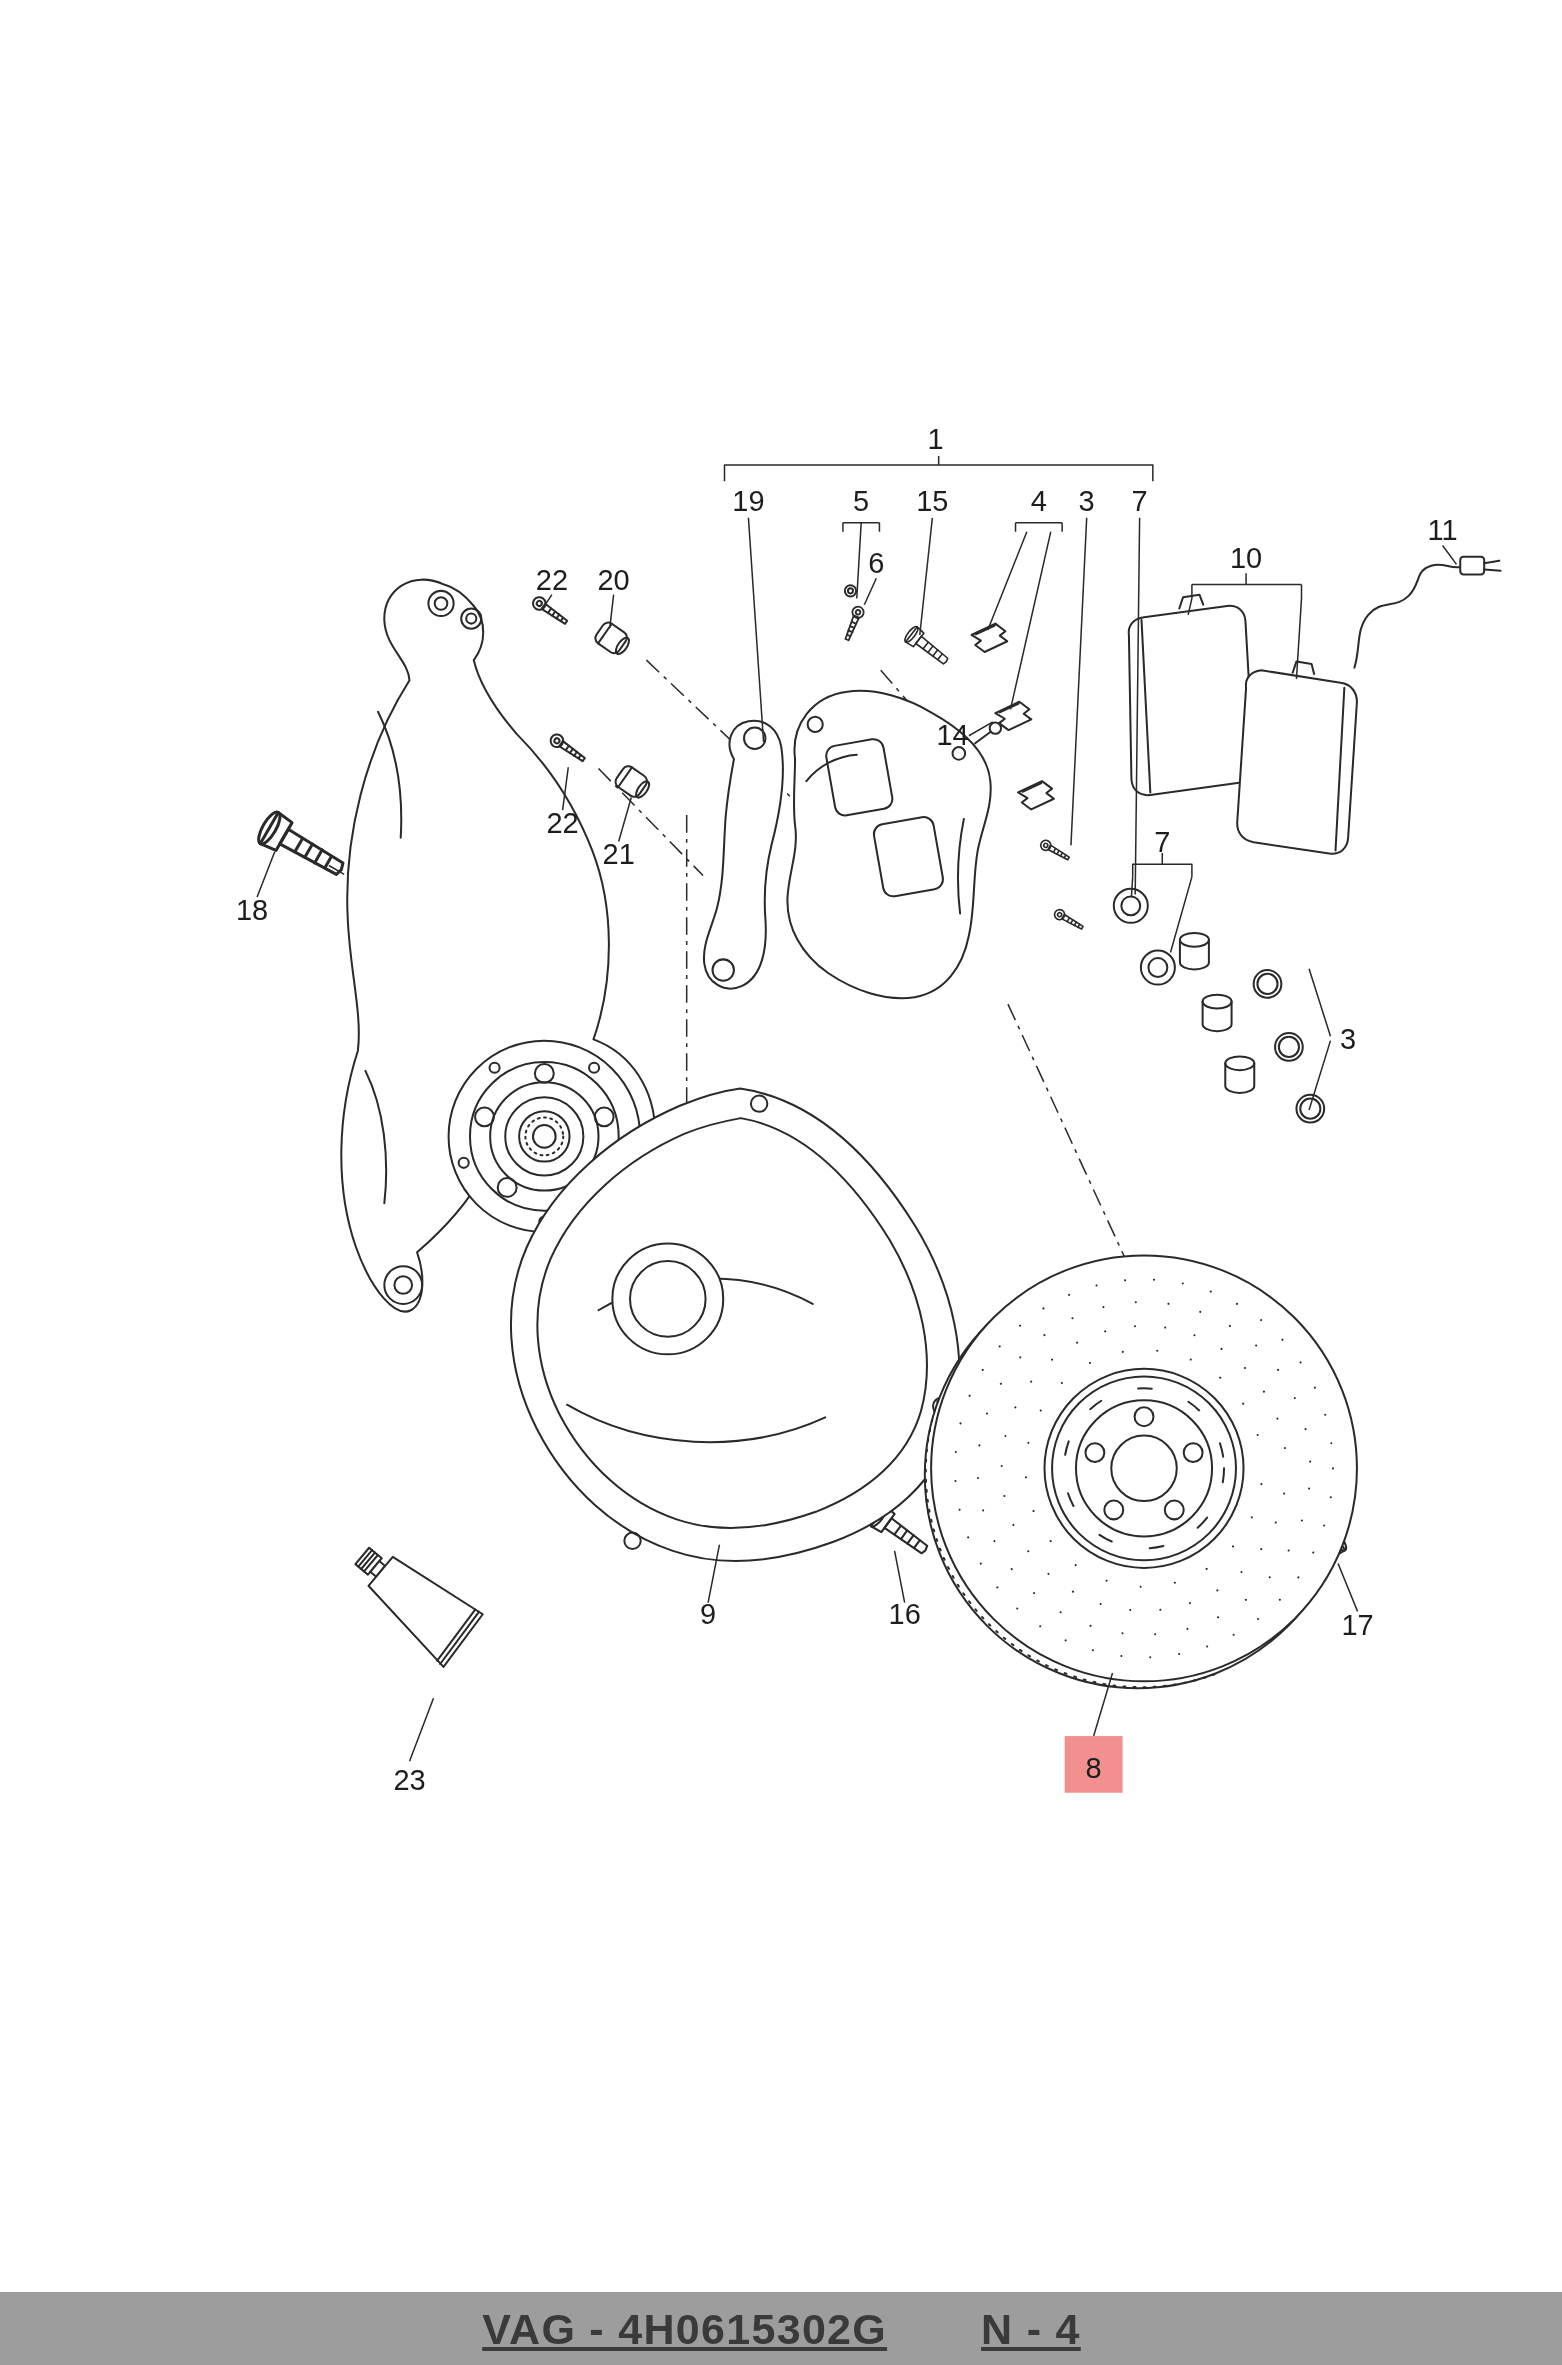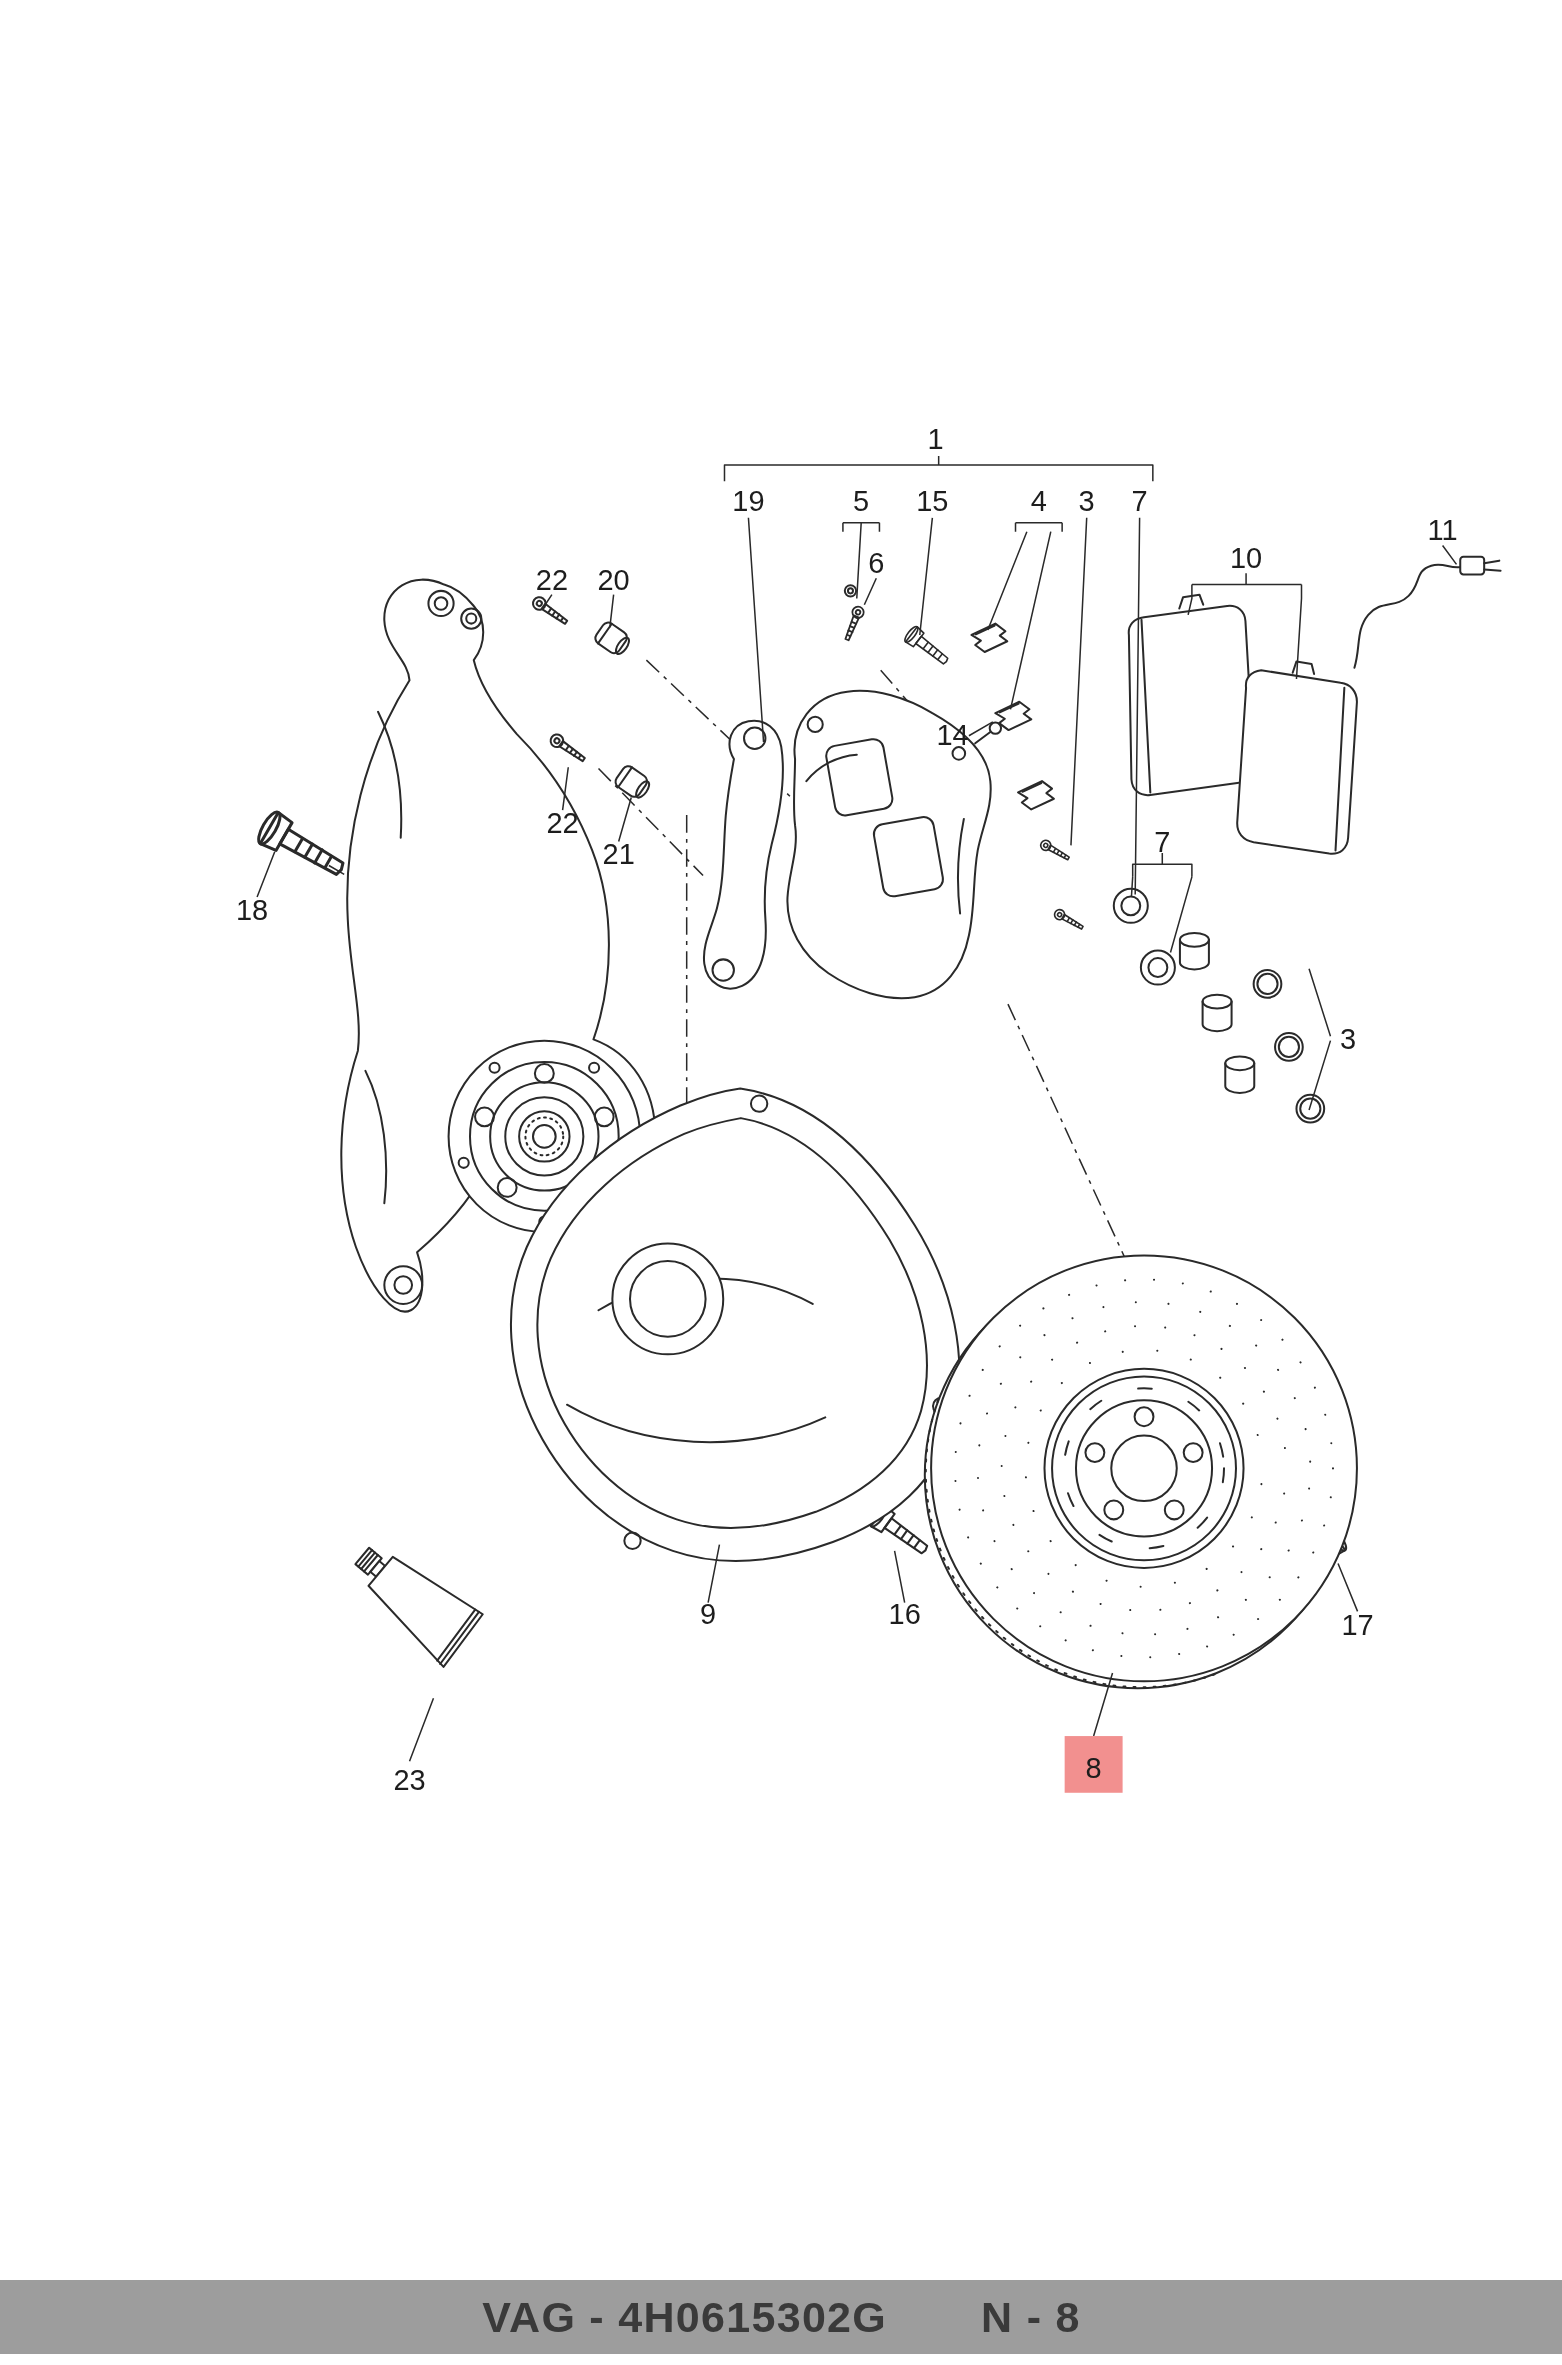--- a/index.html
+++ b/index.html
@@ -6,23 +6,23 @@
   .page{position:relative;width:1563px;height:2366px;background:#fff;overflow:hidden;
         font-family:"Liberation Sans",sans-serif;}
   svg{position:absolute;left:0;top:0;}
   .ln{fill:none;stroke:#2a2a2a;stroke-width:3.2;stroke-linejoin:round;stroke-linecap:round;}
   .ln *{fill:none;stroke:#2a2a2a;stroke-width:3.2;stroke-linejoin:round;stroke-linecap:round;}
   .ln .fw, .fw{fill:#ffffff;stroke:#2a2a2a;}
   .ln .dots, .dots{fill:none;stroke:#2a2a2a;stroke-linecap:round;}
   .leader{fill:none;stroke:#2a2a2a;stroke-width:2.4;stroke-linejoin:round;}
   .dash{fill:none;stroke:#2a2a2a;stroke-width:2.4;stroke-dasharray:28 10 6 10;}
   text.lbl{font:46px "Liberation Sans",sans-serif;fill:#1d1d1d;text-anchor:middle;stroke:none;}
-  .footer{position:absolute;left:0;right:0;bottom:12px;height:74px;background:#9d9d9d;
+  .footer{position:absolute;left:0;right:0;bottom:0;height:74px;background:#9d9d9d;
           display:flex;align-items:center;justify-content:center;gap:94px;
-          font:600 43px "Liberation Sans",sans-serif;color:#3a3a3a;letter-spacing:1.3px;}
+          font:600 43px "Liberation Sans",sans-serif;color:#3a3a3a;letter-spacing:1.3px;text-decoration:underline;}
 </style>
 </head>
 <body>
 
 <div class="page">
 <svg width="1563" height="2366" viewBox="0 0 2481 3756">
 
   <defs>
     <g id="bolt">
       <ellipse cx="-2" cy="0" rx="7" ry="19"></ellipse>
@@ -278,16 +278,16 @@
   <text class="lbl" x="2140" y="1665">3</text>
   <text class="lbl" x="1124" y="2578">9</text>
   <text class="lbl" x="1436" y="2578">16</text>
   <text class="lbl" x="2155" y="2595">17</text>
   <text class="lbl" x="1736" y="2822">8</text>
   <text class="lbl" x="650" y="2841">23</text>
 </svg>
 
   <div class="footer">
     <span>VAG - 4H0615302G</span>
-    <span>N - 8</span>
+    <span>N - 4</span>
   </div>
 </div>
 
 
 </body></html>

